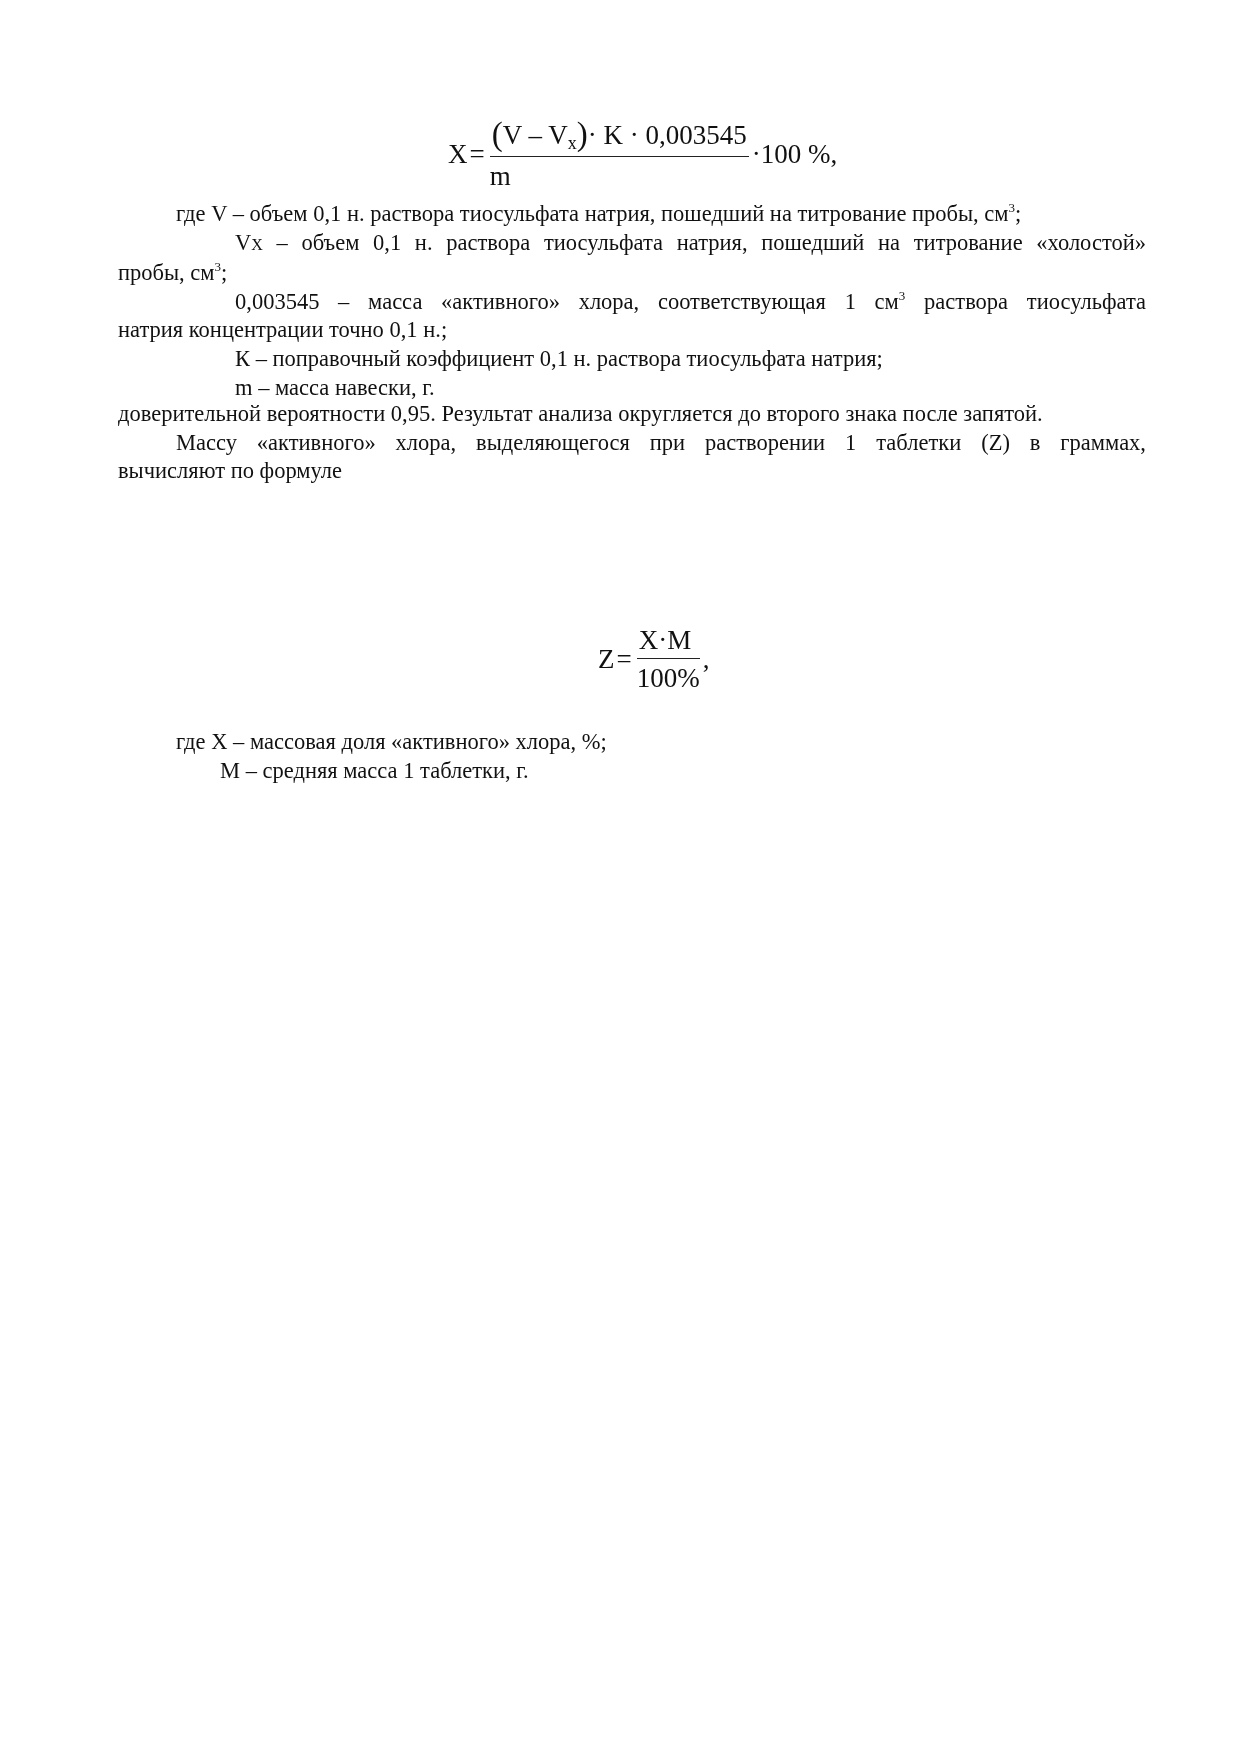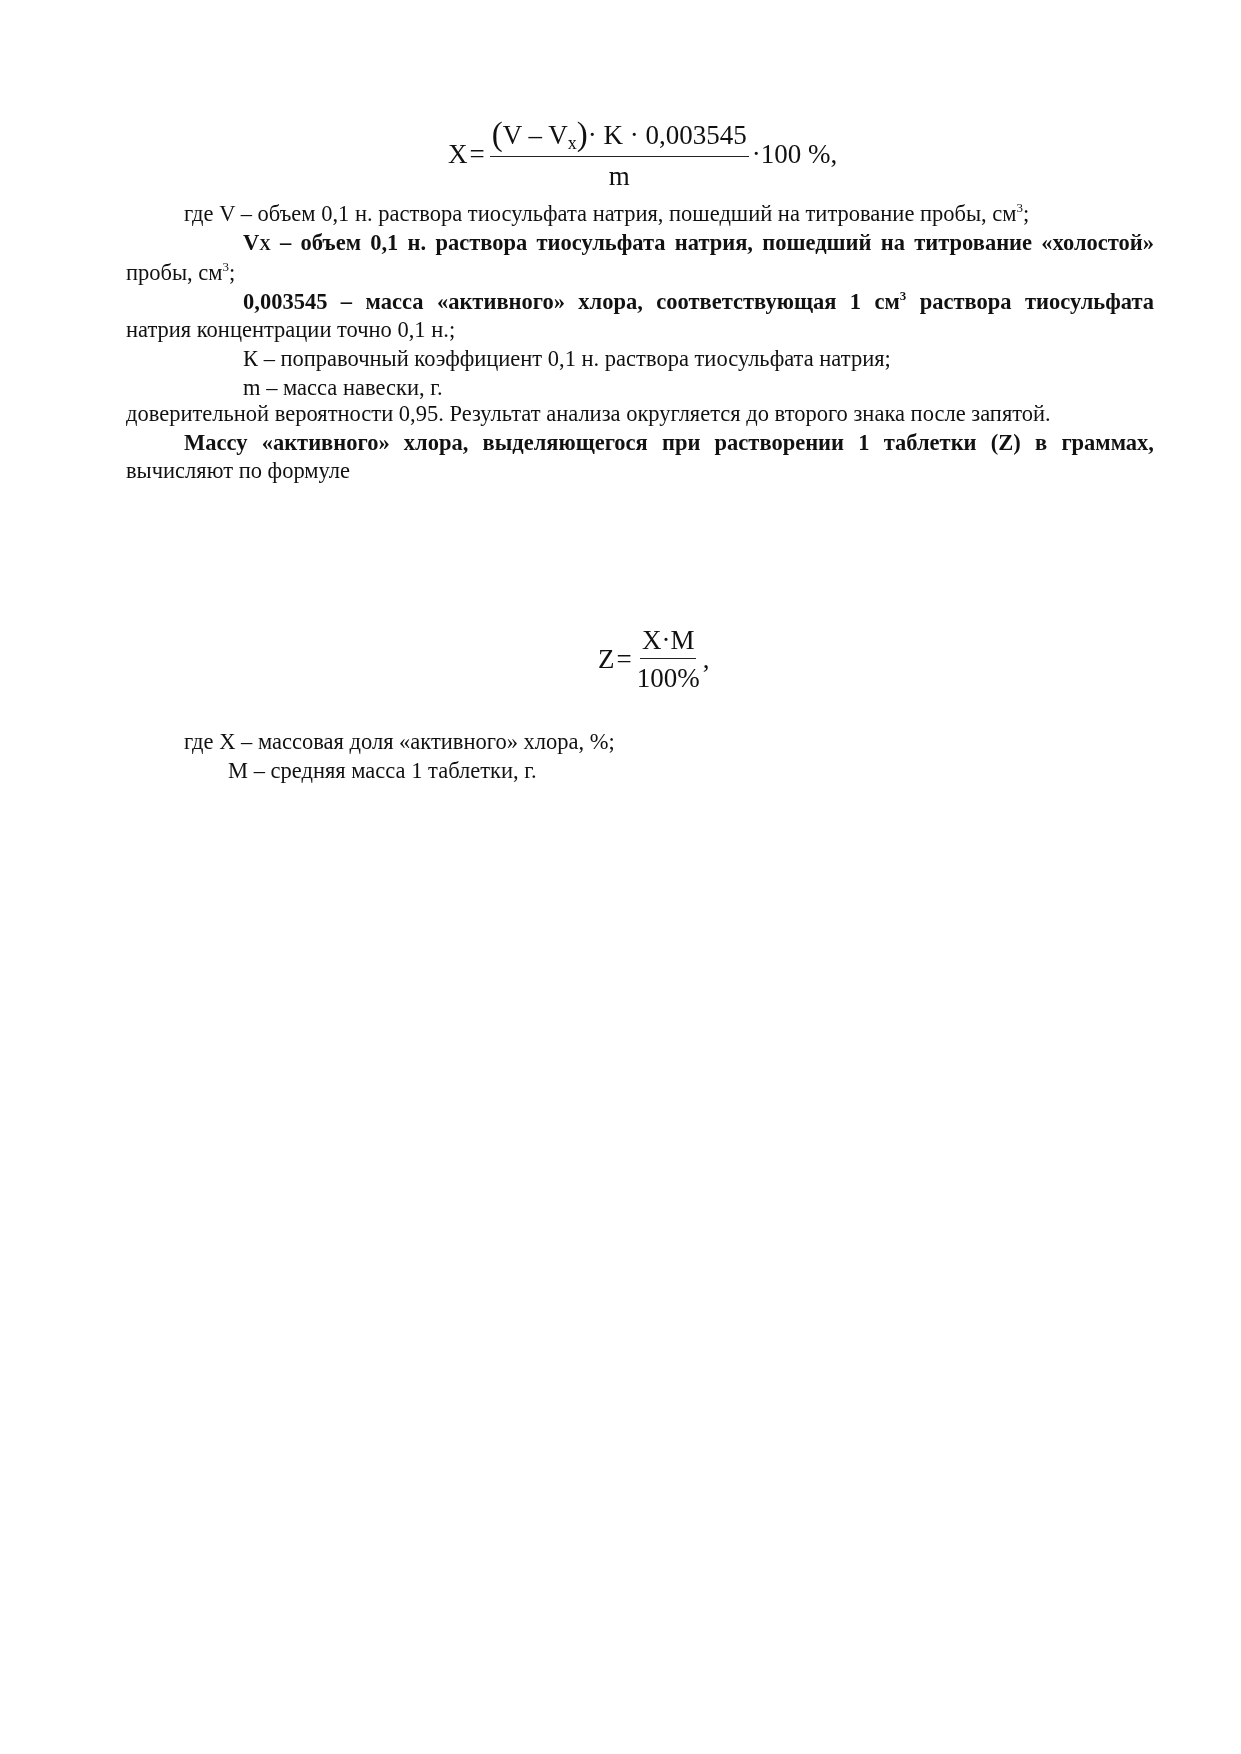--- a/index.html
+++ b/index.html
@@ -7,31 +7,31 @@
       width: 1241px; height: 1754px; position: relative; overflow: hidden;
       font-family: "Liberation Serif", serif; color: #111;
     }
     .page { position: absolute; left: 0; top: 0; width: 1241px; height: 1754px; background: #fff; }
     .formula {
       position: absolute; font-size: 27px; display: flex; align-items: center;
       white-space: nowrap;
     }
     .f1 { left: 448px; top: 118px; }
     .f2 { left: 598px; top: 625px; }
-    .frac { display: inline-flex; flex-direction: column; align-items: center; margin: 0 3px; }
+    .frac { display: inline-flex; flex-direction: column; margin: 0 3px; }
     .num { padding: 0 2px 2px 2px; border-bottom: 1.5px solid #222; line-height: 1.15; }
     .den { padding-top: 4px; line-height: 1.15; }
     .paren { font-size: 33px; line-height: 1; vertical-align: -1px; }
     sub.x { font-size: 18px; vertical-align: -5px; }
     .text {
-      position: absolute; left: 126px; width: 1028px;
+      position: absolute; left: 118px; width: 1028px;
       font-size: 22.5px; line-height: 28.6px; text-align: justify;
     }
     .line { display: block; white-space: nowrap; }
-    .justify { text-align: justify; text-align-last: justify; white-space: normal; font-weight: bold; }
+    .justify { text-align: justify; text-align-last: justify; white-space: normal; }
     .ind1 { padding-left: 58px; }
     .ind2 { padding-left: 117px; }
     .ind3 { padding-left: 102px; }
     sup { font-size: 13px; vertical-align: 9px; line-height: 0; }
   </style>
 </head>
 <body>
 
 <div class="page">
 

